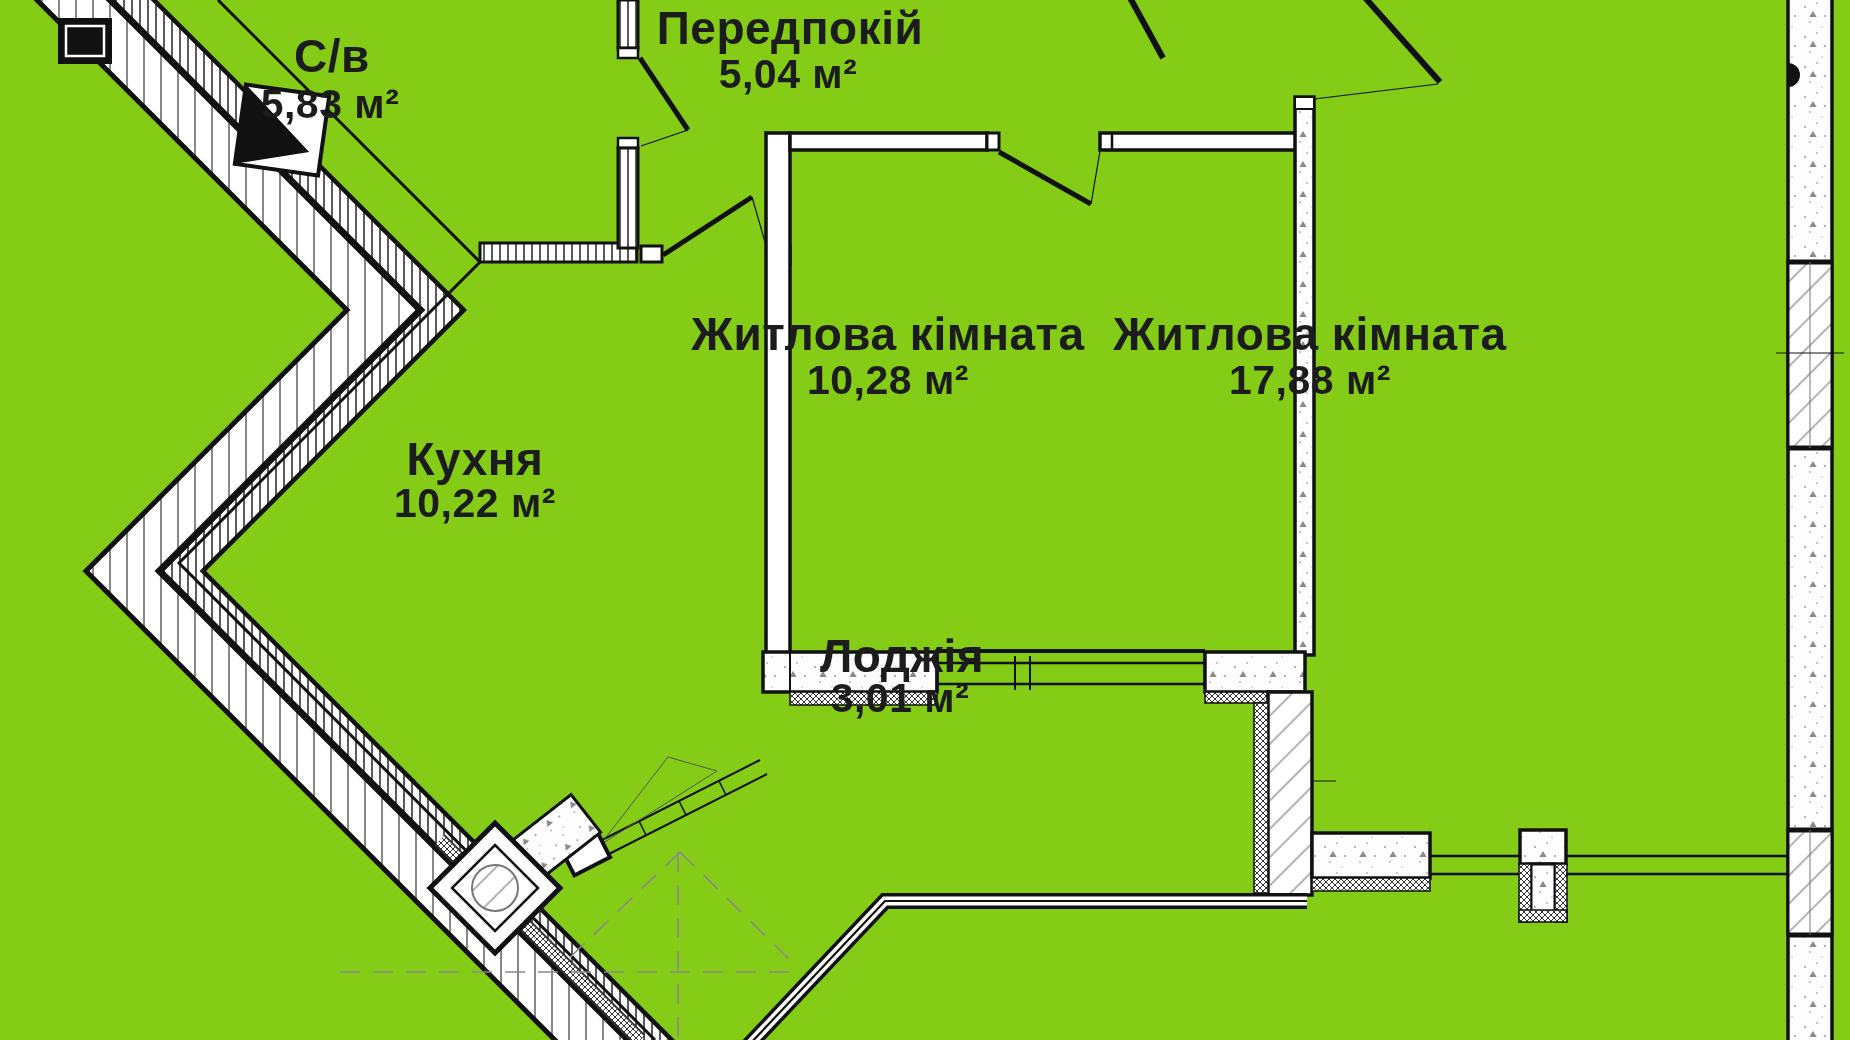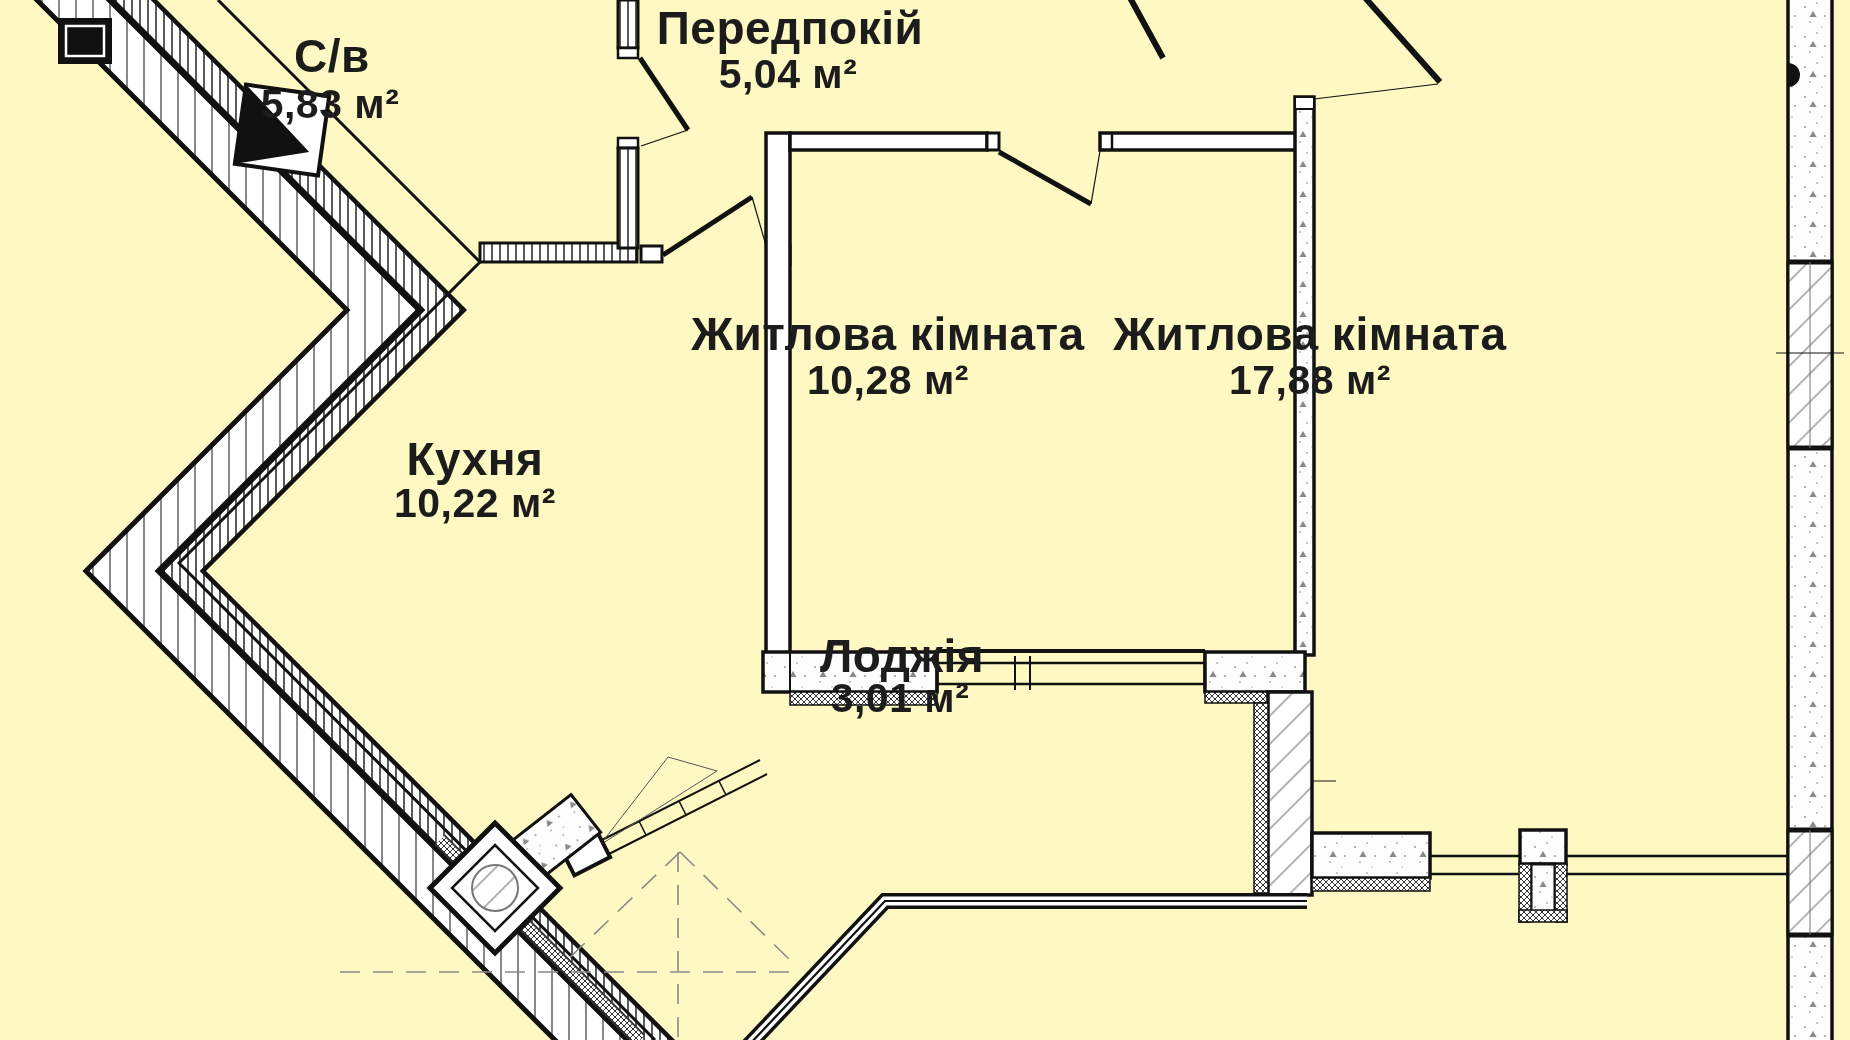--- a/index.html
+++ b/index.html
@@ -1,16 +1,16 @@
 <!DOCTYPE html>
 <html><head>
 <meta charset="utf-8">
 <style>
   html,body{margin:0;padding:0;background:#ffffff;}
-  #stage{position:relative;width:1850px;height:1040px;background:#fef9c3;overflow:hidden;
+  #stage{position:relative;width:1850px;height:1040px;background:#84cc16;overflow:hidden;
          font-family:"Liberation Sans", sans-serif;}
   svg{display:block}
   .room-name{font-family:"Liberation Sans", sans-serif;font-weight:600;font-size:46px;fill:#1c1c1c;letter-spacing:.5px;}
   .room-area{font-family:"Liberation Sans", sans-serif;font-weight:600;font-size:41px;fill:#1c1c1c;letter-spacing:.5px;}
 </style>
 </head>
 <body>
 
 <div id="stage">
 <svg viewBox="0 0 1850 1040" width="1850" height="1040">

